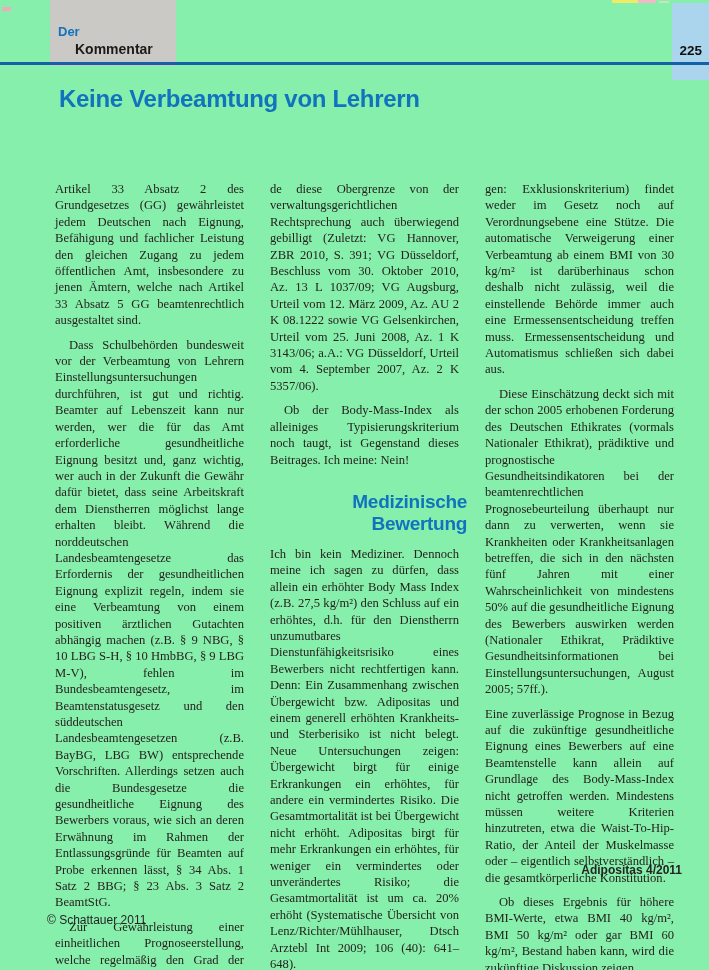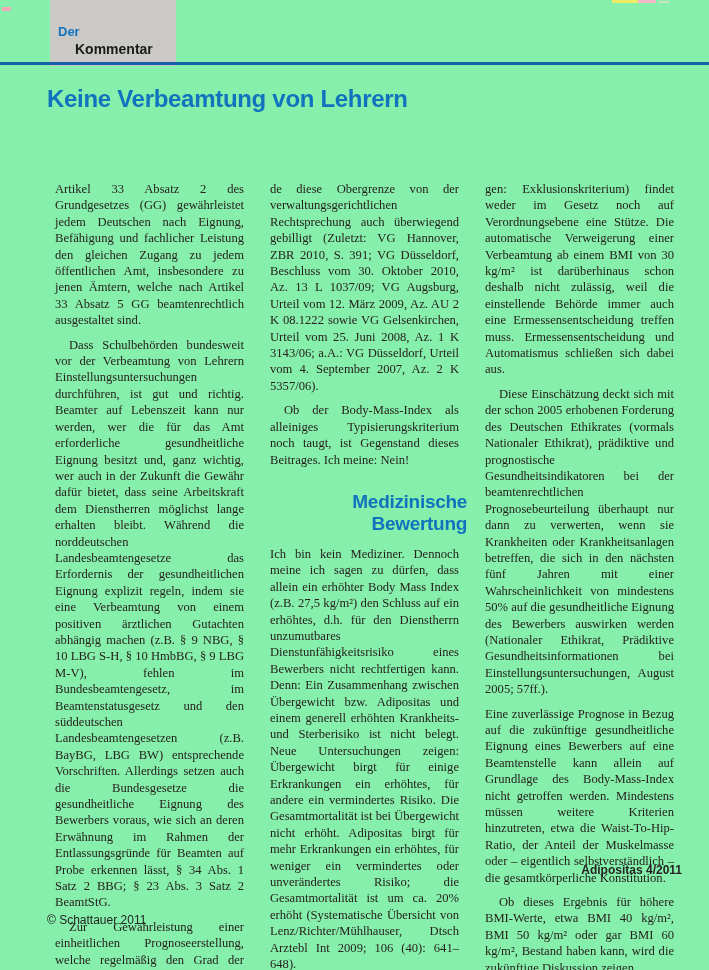--- a/index.html
+++ b/index.html
@@ -18,21 +18,21 @@
   .rule{position:absolute;left:0;top:62px;width:709px;height:3px;background:var(--rule);z-index:3;}
   .pagenum-box{position:absolute;left:672px;top:3px;width:37px;height:77px;background:#abd4ed;}
   .pagenum{position:absolute;right:7px;top:40px;font:bold 13.5px "Liberation Sans",sans-serif;color:#101010;}
   
   .strip-yellow{position:absolute;left:612px;top:0;width:26px;height:3px;background:#eeeb66;}
   .strip-pink{position:absolute;left:638px;top:0;width:18px;height:3px;background:#f3b8c6;}
   .strip-green{position:absolute;left:659px;top:1px;width:10px;height:2px;background:#cfe0c0;}
   .dash-pink{position:absolute;left:2px;top:7px;width:9px;height:4px;background:#f2aab6;}
   
   .title{
-    position:absolute;left:47px;top:84px;width:560px;
+    position:absolute;left:59px;top:84px;width:560px;
     font:bold 24px/29px "Liberation Sans",sans-serif;
     letter-spacing:-0.3px;color:var(--accent);
   }
   
   .col{
     position:absolute;top:173px;width:205px;
     font-size:12.6px;line-height:16.4px;
     text-align:justify;
   }
   .col-1{left:47px;}
@@ -60,20 +60,23 @@
 
   <div class="strip-yellow"></div>
   <div class="strip-pink"></div>
   <div class="strip-green"></div>
   <div class="dash-pink"></div>
 
   <div class="kicker-box">
     <span class="kicker-der">Der</span>
     <span class="kicker-kommentar">Kommentar</span>
   </div>
+  <div class="pagenum-box">
+    <span class="pagenum">225</span>
+  </div>
   <div class="rule"></div>
 
   <div class="title">
     <div>Keine Verbeamtung von Lehrern</div>
   </div>
 
   <div class="col col-1">
       <p class="para">Artikel 33 Absatz 2 des Grundgesetzes (GG) gewährleistet jedem Deutschen nach Eignung, Befähigung und fachlicher Leistung den gleichen Zugang zu jedem öffentlichen Amt, insbesondere zu jenen Ämtern, welche nach Artikel 33 Absatz 5 GG beamtenrechtlich ausgestaltet sind.</p>
       <p class="para indent">Dass Schulbehörden bundesweit vor der Verbeamtung von Lehrern Einstellungsuntersuchungen durchführen, ist gut und richtig. Beamter auf Lebenszeit kann nur werden, wer die für das Amt erforderliche gesundheitliche Eignung besitzt und, ganz wichtig, wer auch in der Zukunft die Gewähr dafür bietet, dass seine Arbeitskraft dem Dienstherren möglichst lange erhalten bleibt. Während die norddeutschen Landesbeamtengesetze das Erfordernis der gesundheitlichen Eignung explizit regeln, indem sie eine Verbeamtung von einem positiven ärztlichen Gutachten abhängig machen (z.B. § 9 NBG, § 10 LBG S-H, § 10 HmbBG, § 9 LBG M-V), fehlen im Bundesbeamtengesetz, im Beamtenstatusgesetz und den süddeutschen Landesbeamtengesetzen (z.B. BayBG, LBG BW) entsprechende Vorschriften. Allerdings setzen auch die Bundesgesetze die gesundheitliche Eignung des Bewerbers voraus, wie sich an deren Erwähnung im Rahmen der Entlassungsgründe für Beamten auf Probe erkennen lässt, § 34 Abs. 1 Satz 2 BBG; § 23 Abs. 3 Satz 2 BeamtStG.</p>
       <p class="para indent">Zur Gewährleistung einer einheitlichen Prognoseerstellung, welche regelmäßig den Grad der Wahrscheinlichkeit einer dauerhaften uneingeschränkten Dienstfähigkeit zu ermitteln versucht, ist eine typisierte Betrachtung geboten und auch zulässig (Höfling/Stocker, ZBR 2008, S. 21 m.w.N.).</p>

